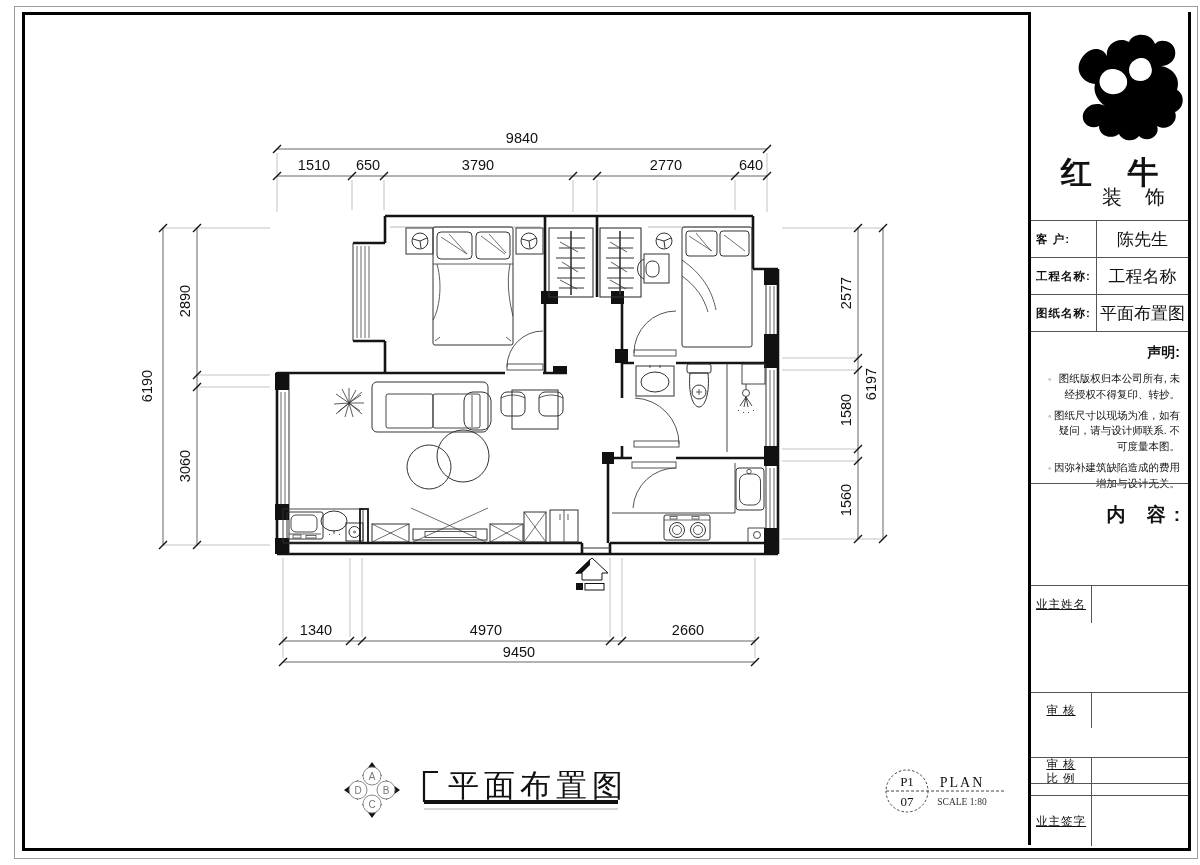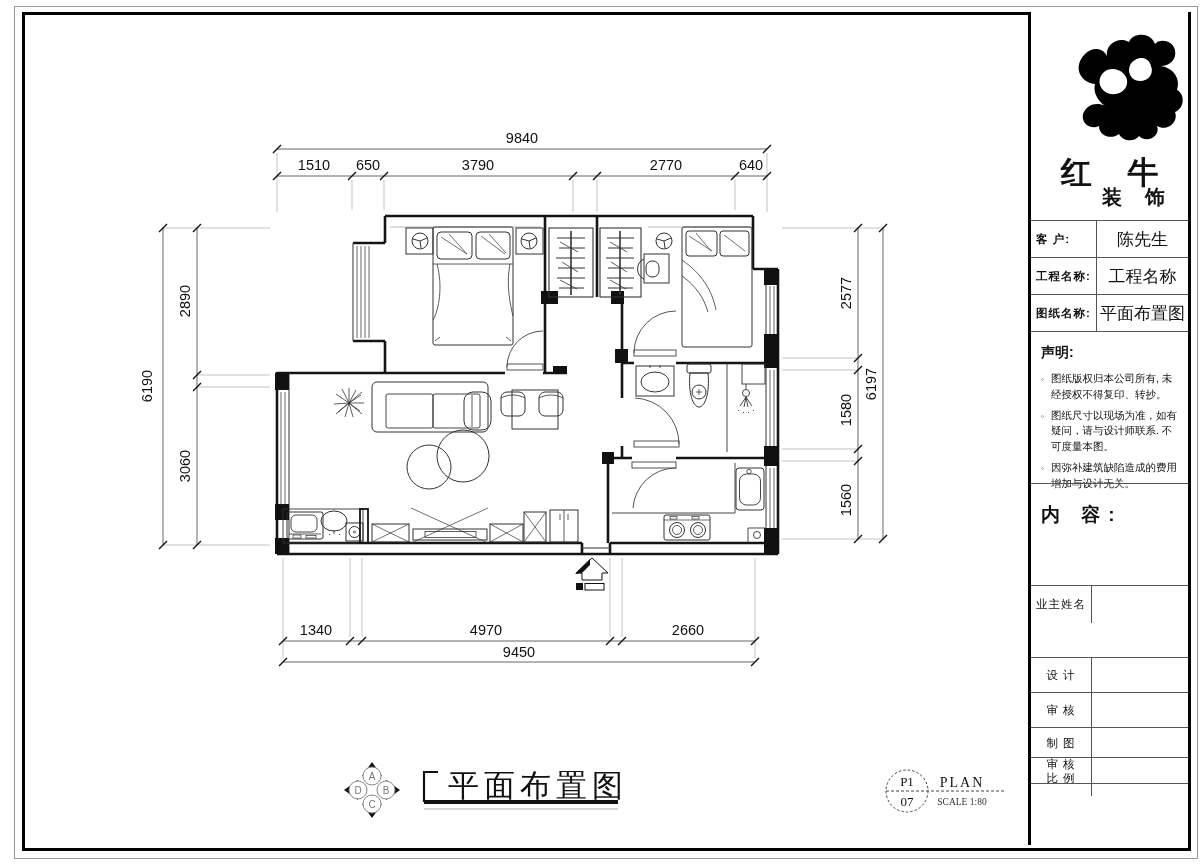--- a/index.html
+++ b/index.html
@@ -3,38 +3,38 @@
 <meta charset="utf-8">
 <style>
   html,body{margin:0;padding:0;background:#fff;}
   .sheet{position:relative;width:1200px;height:865px;background:#fff;overflow:hidden;
          font-family:"Liberation Sans","DejaVu Sans",sans-serif;color:#111;}
   .frame-outer{position:absolute;left:14px;top:6px;width:1182px;height:851px;border:1px solid #9a9a9a;}
   .frame-inner{position:absolute;left:22px;top:12px;width:1163px;height:833px;border:3px solid #000;}
   .plan-svg{position:absolute;left:0;top:0;}
   
   .titleblock{position:absolute;left:1028px;top:12px;width:157px;height:833px;border-left:3px solid #000;background:#fff;}
-  .tb-abs{position:absolute;left:0;right:0;}
+  .tb-abs{position:absolute;left:0;right:0;text-align:right;}
   .brand1{top:140px;text-align:center;font-family:"Liberation Serif","DejaVu Serif",serif;
           font-size:31px;font-weight:700;letter-spacing:14px;text-indent:14px;}
   .brand2{top:172px;text-align:right;padding-right:14px;font-family:"Liberation Serif","DejaVu Serif",serif;
-          font-size:20px;font-weight:700;letter-spacing:9px;padding-left:32px;}
+          font-size:20px;font-weight:400;letter-spacing:9px;padding-left:32px;}
   .inforow{position:absolute;left:0;right:0;display:flex;border-top:1px solid #555;justify-content:flex-end;}
   .inforow .lbl{width:60px;border-right:1px solid #555;display:flex;align-items:center;
                 padding-left:5px;font-weight:bold;font-size:11.5px;letter-spacing:1px;}
   .inforow .val{flex:1;display:flex;align-items:center;justify-content:center;font-size:17px;}
   .stmt-wrap{top:332px;padding:0 8px 0 10px;}
   .stmt-title{font-size:14px;font-weight:bold;margin-bottom:9px;}
   .stmt{display:flex;font-size:10.5px;line-height:1.5;margin-bottom:5px;}
   .stmt .bullet{width:10px;flex:none;font-size:8px;padding-top:3px;}
   .sep{position:absolute;left:0;right:0;border-top:1px solid #555;}
   .content-label{top:490px;padding-left:10px;font-size:19px;font-weight:bold;letter-spacing:8px;}
   .formrow{position:absolute;left:0;right:0;display:flex;border-top:1px solid #555;}
   .formrow .lbl{width:60px;border-right:1px solid #555;display:flex;align-items:center;justify-content:center;
-                font-size:11.5px;letter-spacing:1px;flex-direction:column;line-height:1.25;}
+                font-size:11.5px;letter-spacing:1px;flex-direction:column;line-height:1.25;text-decoration:underline;}
   .formrow .val{flex:1;}
 </style>
 </head>
 <body>
 
 <div class="sheet">
   <div class="frame-outer"></div>
   <div class="frame-inner"></div>
 
   <svg class="plan-svg" width="1028" height="865" viewBox="0 0 1028 865">
@@ -404,37 +404,33 @@
       </div>
     </div>
 
     <div class="sep" style="top:471px"></div>
     <div class="tb-abs content-label">内 容:</div>
 
     <div class="formrow" style="top:573px;height:37px">
       <div class="lbl">业主姓名</div>
         <div class="val"></div>
     </div>
-    <div class="formrow" style="top:645px;height:35px">
-      <div class="lbl">设 计</div>
-        <div class="val"></div>
-    </div>
     <div class="formrow" style="top:680px;height:35px">
       <div class="lbl">审 核</div>
-        <div class="val"></div>
-    </div>
-    <div class="formrow" style="top:715px;height:30px">
-      <div class="lbl">制 图</div>
         <div class="val"></div>
     </div>
     <div class="formrow" style="top:745px;height:26px">
       <div class="lbl">
         <span>审 核</span>
         <span>比 例</span>
       </div>
         <div class="val"></div>
     </div>
     <div class="formrow" style="top:771px;height:12px">
       <div class="lbl"></div>
         <div class="val"></div>
     </div>
+    <div class="formrow" style="top:783px;height:50px;border-bottom:none">
+      <div class="lbl">业主签字</div>
+        <div class="val"></div>
+    </div>
   </div>
 </div>
 
 </body></html>

